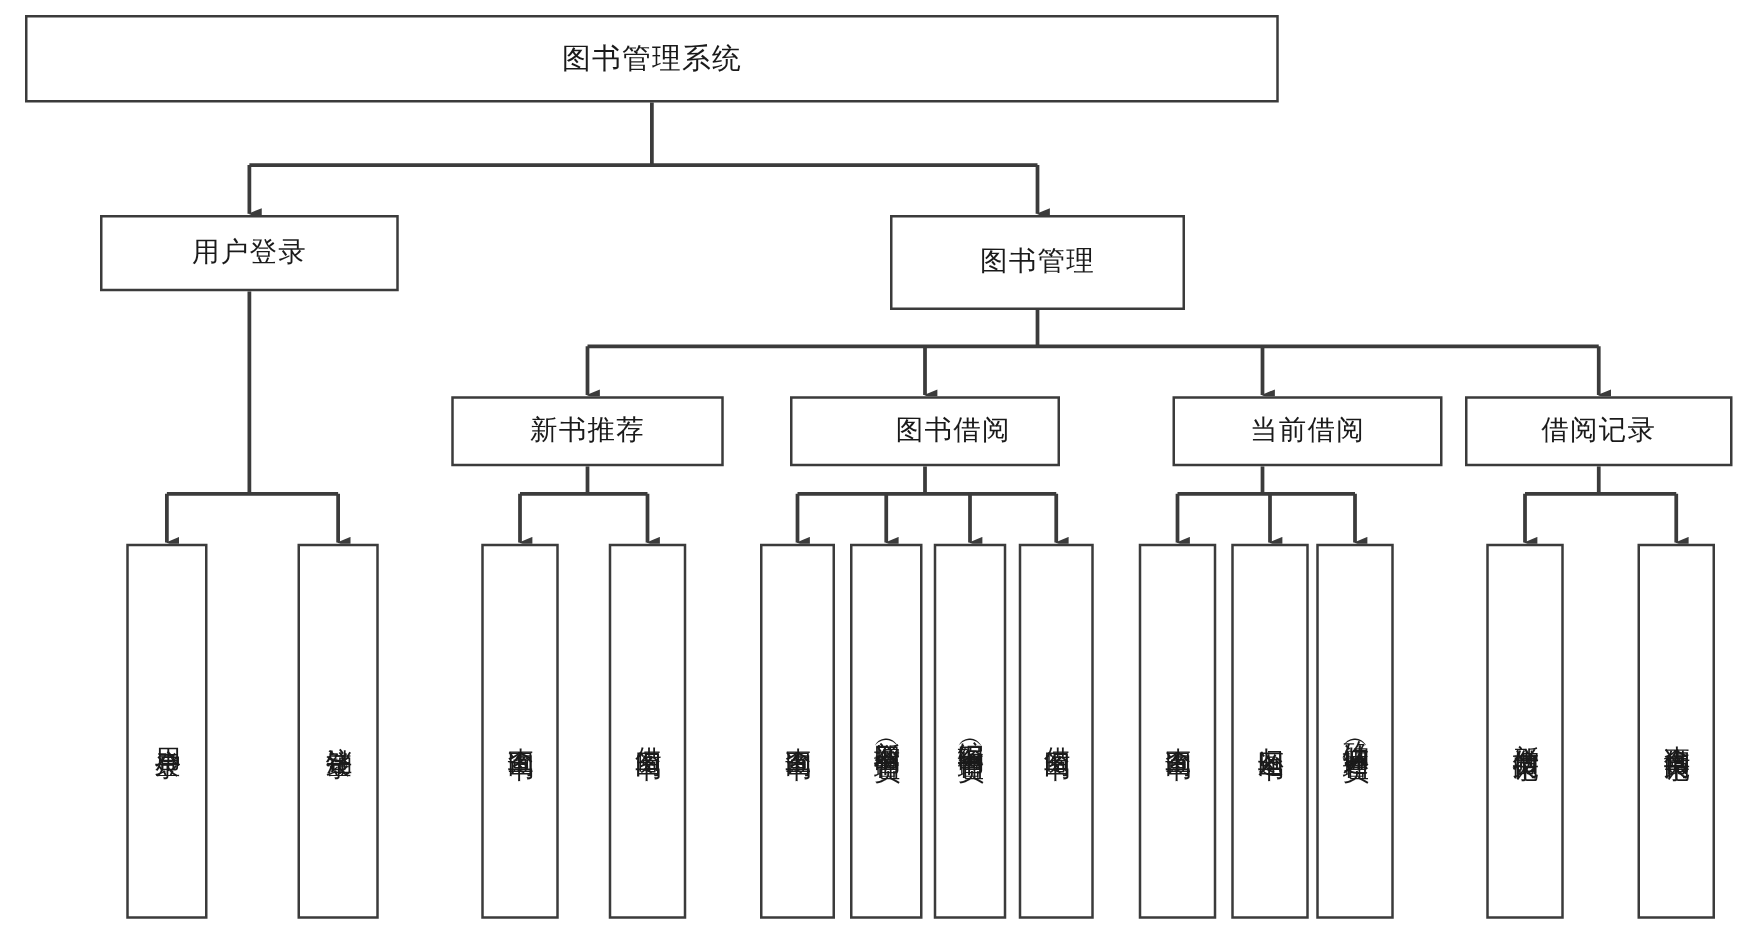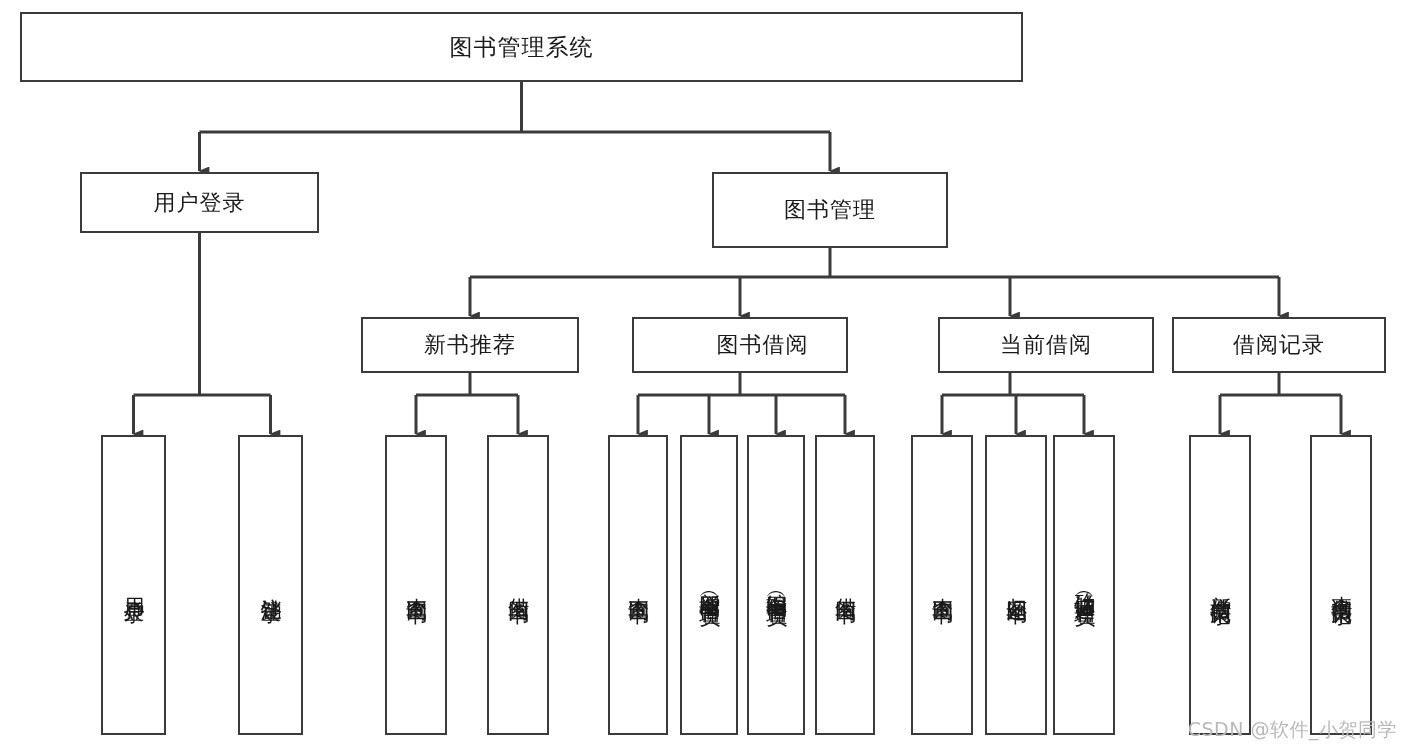--- a/index.html
+++ b/index.html
@@ -172,14 +172,13 @@
         <span class="label">确认归还（管理员）</span>
       </div>
       <div class="node vert" style="left: 1189px; top: 435px; width: 62px; height: 300px;">
         <span class="label">新增借阅记录</span>
       </div>
       <div class="node vert" style="left: 1310px; top: 435px; width: 62px; height: 300px;">
         <span class="label">查询借阅记录</span>
       </div>
     </div>
 
-  <div id="watermark">CSDN @软件_小贺同学</div>
 </div>
 
 </body></html>

